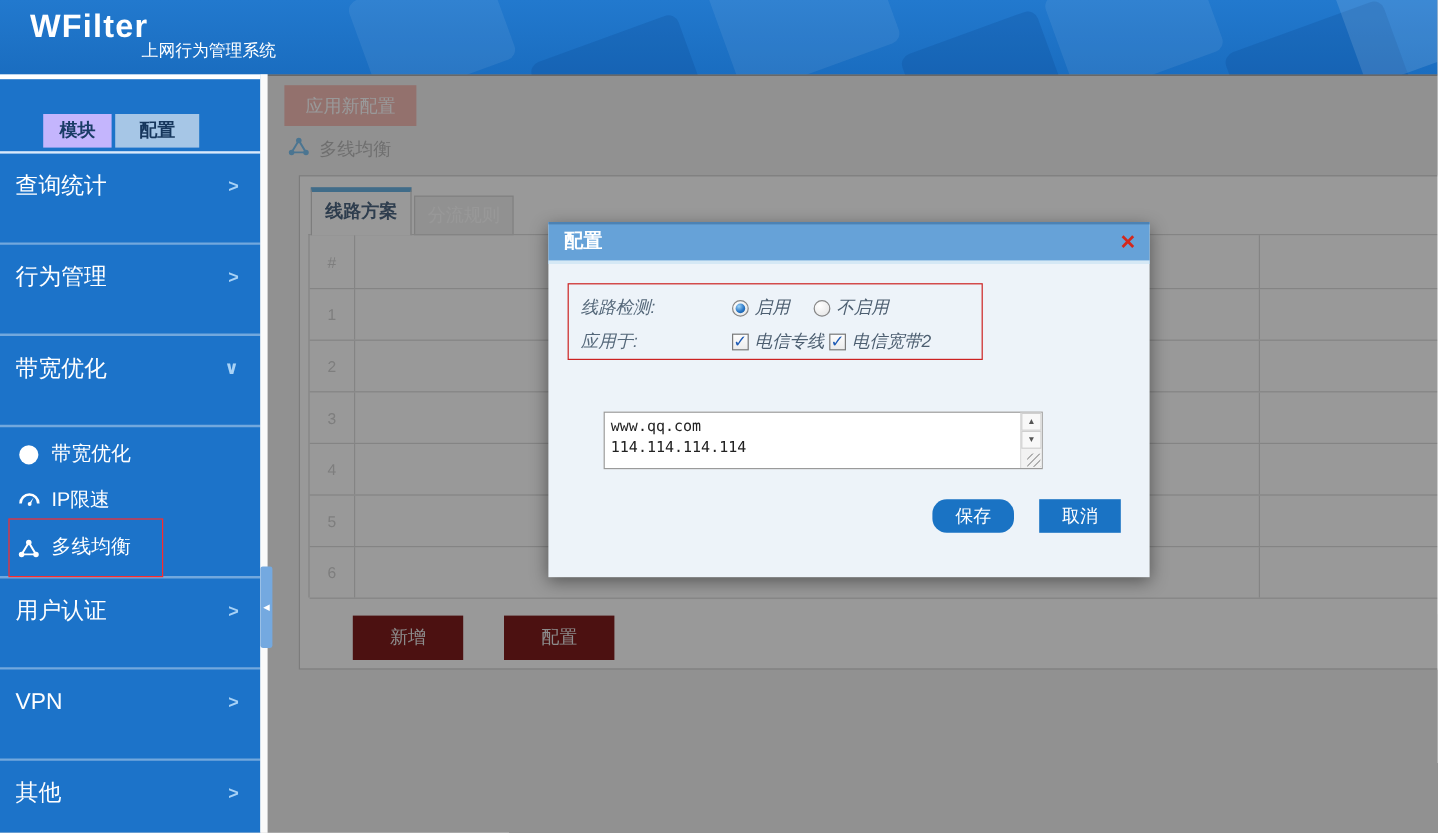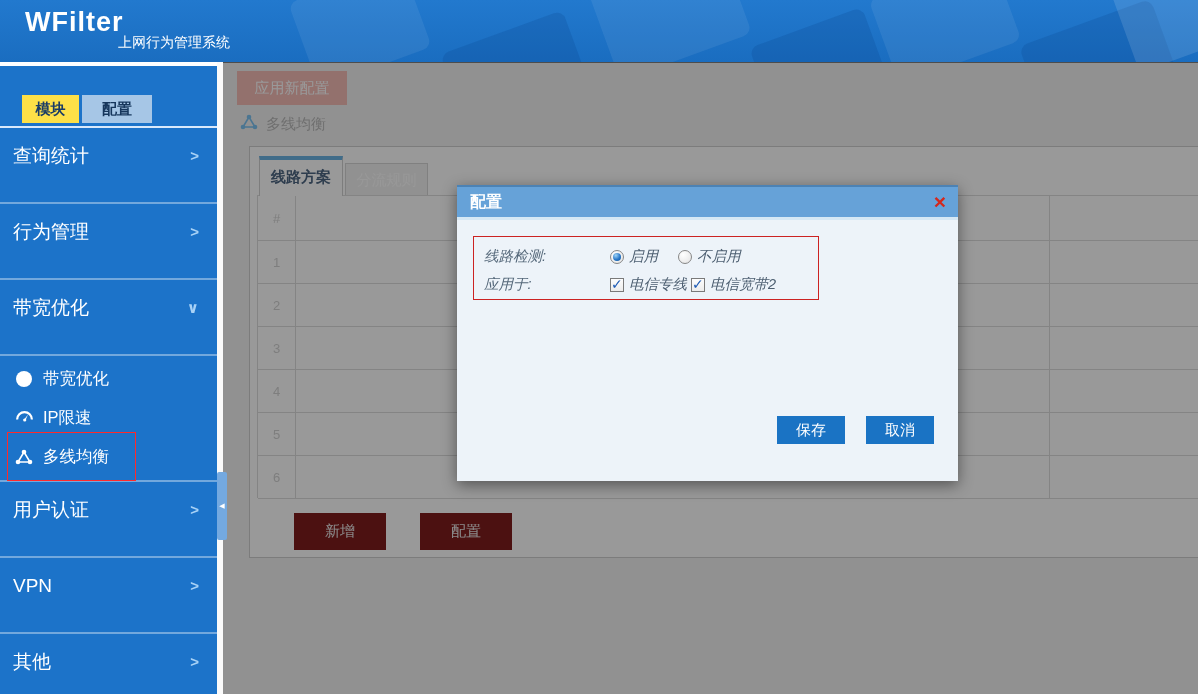--- a/index.html
+++ b/index.html
@@ -14,21 +14,21 @@
   .key.dark { background:rgba(10,70,140,0.22); }
   .logo { position:absolute; left:25px; top:7px; color:#fff; font-size:27px; font-weight:bold; letter-spacing:1px; }
   .logo-sub { position:absolute; left:118px; top:34px; color:#fff; font-size:14px; }
 
   
   .sidebar { position:absolute; left:0; top:62px; width:217px; height:632px;
     background:#1c73c9; border-top:4px solid #ffffff; z-index:20; }
   .side-tabs { margin:29px 0 0 22px; height:28px; }
   .side-tab { display:inline-block; height:28px; line-height:28px; text-align:center;
     font-size:15px; font-weight:bold; vertical-align:top; cursor:pointer; }
-  .side-tab.active { width:57px; background:#fde047; color:#1a3c66; }
+  .side-tab.active { width:57px; background:#c4b5fd; color:#1a3c66;margin-left:14px; }
   .side-tab.inactive { width:70px; background:#a6c6e6; color:#16365c; margin-left:3px; }
   .tabs-line { height:2px; background:#d9e9fb; margin-top:3px; }
   .mi { height:76px; line-height:56px; color:#fff; font-size:19px; padding-left:13px;
     position:relative; border-bottom:2px solid rgba(255,255,255,0.38); cursor:pointer; }
   .mi .arr { position:absolute; right:18px; top:0; color:#a8d2f6; font-size:15px; font-weight:bold; }
   .submenu { border-bottom:2px solid rgba(255,255,255,0.38); padding:3px 0 4px 0; }
   .smi { height:39px; line-height:39px; color:#fff; font-size:16.5px; padding-left:14px; cursor:pointer;
     display:flex; align-items:center; }
   .smi .ic { display:inline-flex; width:20px; margin-right:9px; justify-content:center; }
   .sel-wrap { display:inline-flex; align-items:center; border:1px solid #ff2a2a; padding:4px 26px 4px 6px; margin-left:-7px; }
@@ -101,21 +101,21 @@
   .ta { position:absolute; left:0; top:0; width:346px; height:46px; border:none; resize:none;
     outline:none; font-family:"DejaVu Sans Mono","Liberation Mono",monospace; font-size:12.5px;
     color:#222; padding:2px 5px; line-height:1.4; background:transparent; overflow:hidden; }
   .sbar { position:absolute; right:0; top:0; bottom:0; width:18px; background:#f2f2f2; border-left:1px solid #ddd; }
   .sbtn { height:15px; background:#f8f8f8; border:1px solid #cfcfcf; color:#555; font-size:7px;
     text-align:center; line-height:13px; cursor:pointer; }
   .grip { position:absolute; right:1px; bottom:1px; width:11px; height:11px;
     background:repeating-linear-gradient(135deg, transparent 0 3px, #b0b0b0 3px 4px); cursor:nwse-resize; }
   .m-btn { position:absolute; top:231px; width:68px; height:28px; background:#1a73c4;
     color:#fff; font-size:15px; border:none; cursor:pointer; font-family:inherit; }
-  .m-btn.save { left:320px; } .m-btn.cancel { left:409px; }
+  .m-btn.save { left:320px;border-radius:12px; } .m-btn.cancel { left:409px; }
 </style>
 </head>
 <body>
 
 <div class="top-header">
   <div>
     <div class="key lite" style="left:300px; top:-20px; width:120px; height:90px;"></div>
     <div class="key dark" style="left:450px; top:30px; width:130px; height:80px;"></div>
     <div class="key lite" style="left:600px; top:-35px; width:140px; height:95px;"></div>
     <div class="key dark" style="left:760px; top:25px; width:120px; height:85px;"></div>
@@ -279,16 +279,25 @@
         <span>电信专线</span>
       </span>
       <span class="opt tight">
         <span class="cbox on"></span>
         <span>电信宽带2</span>
       </span>
     </div>
   </div>
 
 
+  <div class="ta-wrap">
+    <textarea class="ta" spellcheck="false" style="">www.qq.com
+114.114.114.114</textarea>
+    <div class="sbar">
+      <div class="sbtn">▲</div>
+      <div class="sbtn">▼</div>
+      <div class="grip"></div>
+    </div>
+  </div>
 
   <button class="m-btn save">保存</button>
   <button class="m-btn cancel">取消</button>
 </div>
 
 </body></html>

